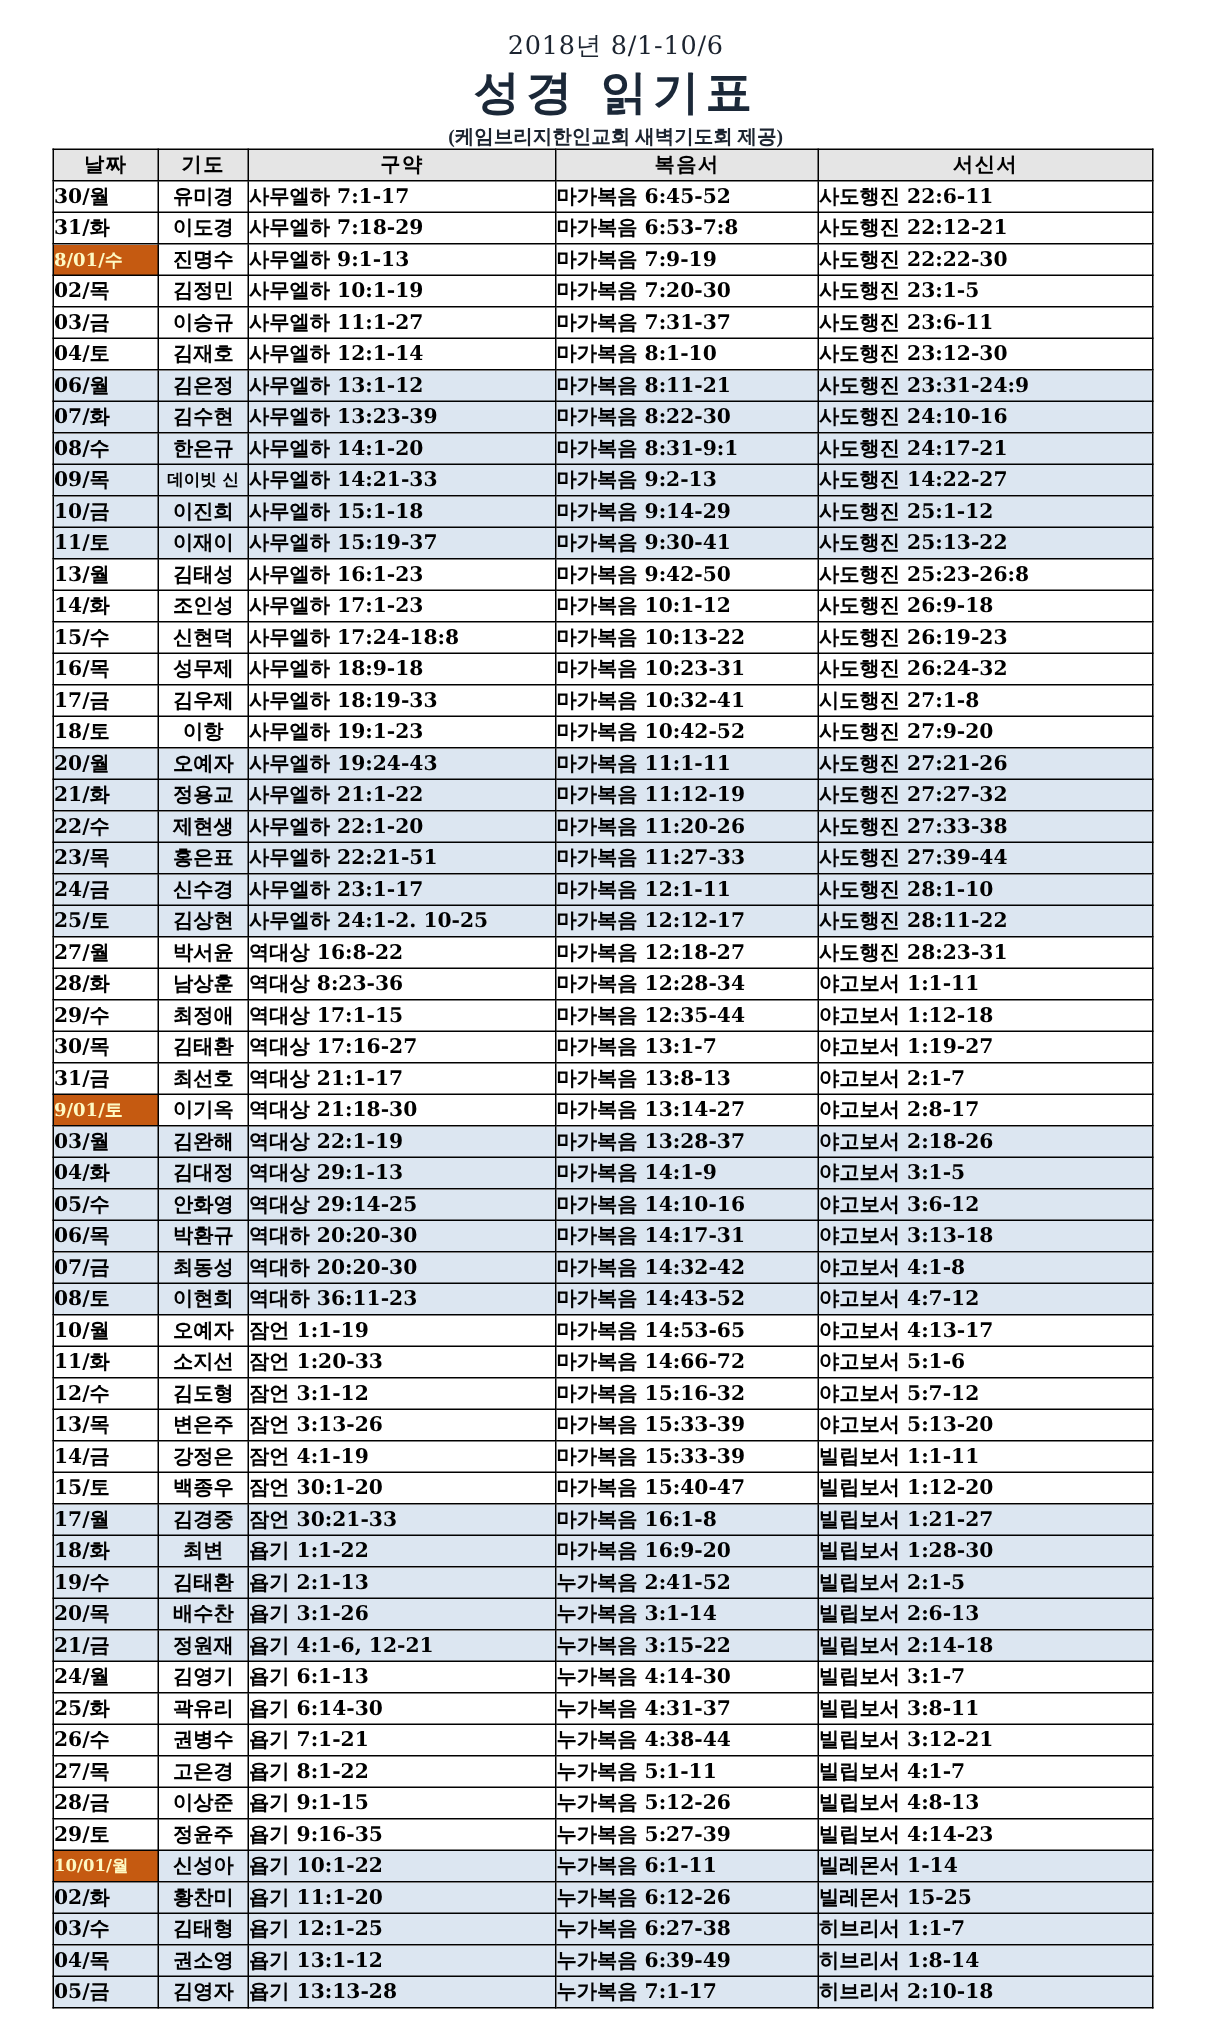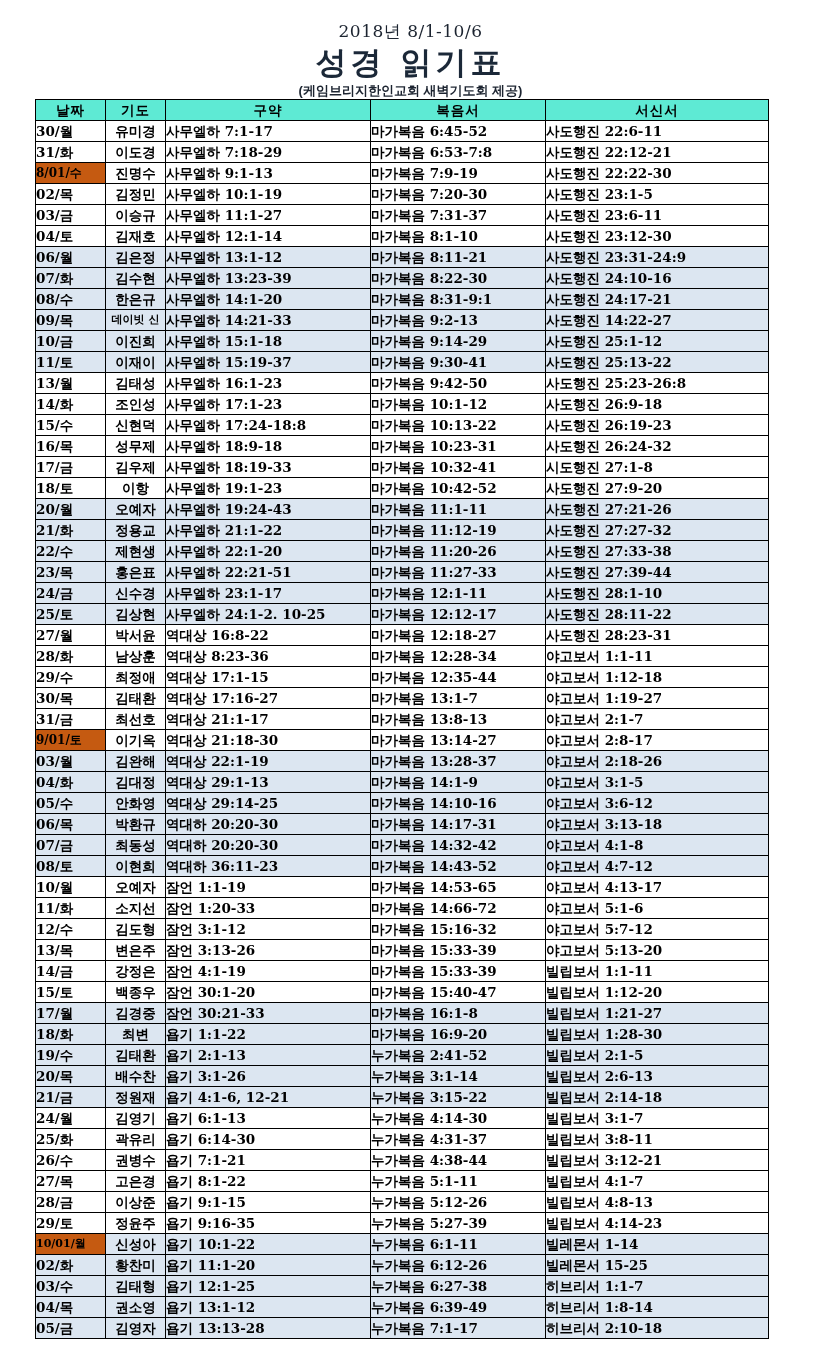--- a/index.html
+++ b/index.html
@@ -15,21 +15,21 @@
   .subdate{
     font-family:"DejaVu Serif","Liberation Serif",serif;
     font-size:17px;color:#1c2430;letter-spacing:.5px;line-height:1.1;
   }
   .maintitle{
     font-family:"DejaVu Serif","Liberation Serif",serif;
     font-size:31px;font-weight:bold;color:#1b2838;
     letter-spacing:4px;line-height:1.25;margin-top:2px;
   }
   .provider{
-    font-family:Liberation Sans, sans-serif;
+    font-family:Liberation Serif, serif;
     font-size:13px;font-weight:bold;color:#1c2430;
     margin-top:3px;line-height:1.1;
   }
 
   .tablewrap{
     position:absolute;left:35px;top:99px;width:733px;
   }
   table.sched{
     border-collapse:collapse;width:733px;
     table-layout:fixed;
@@ -39,41 +39,41 @@
     font-size:13.5px;
     font-weight:bold;
     color:#000000;
     height:20px;
     line-height:18px;
     padding:0;
     overflow:hidden;
     white-space:nowrap;
   }
   thead th{
-    background:#5eead4;
+    background:#e5e5e5;
     color:#ffffff;
     text-align:center;
     font-size:14px;
     height:21px;
     letter-spacing:1px;
     border:1px solid #27548c;
   }
   col.c-date{width:70px;}
   col.c-pray{width:60px;}
   col.c-ot{width:205px;}
   col.c-gos{width:175px;}
   col.c-epi{width:223px;}
 
   td.date{text-align:left;font-size:13.5px;}
   td.pray{text-align:center;font-size:13.5px;}
   td.ref{text-align:left;padding-left:6px;font-size:13.5px;}
 
   tr.band td{background:#dce6f1;}
   td.date.mstart{
-    background:#c55a11;color:#000000;font-size:12px;letter-spacing:0px;
+    background:#c55a11;color:#fef9c3;font-size:12px;letter-spacing:0px;
   }
   td.date.mstart.narrow{font-size:11px;}
   td.pray.small{font-size:11px;}
 </style>
 </head>
 <body>
 
 <div class="page">
 
   <div class="titlewrap">

